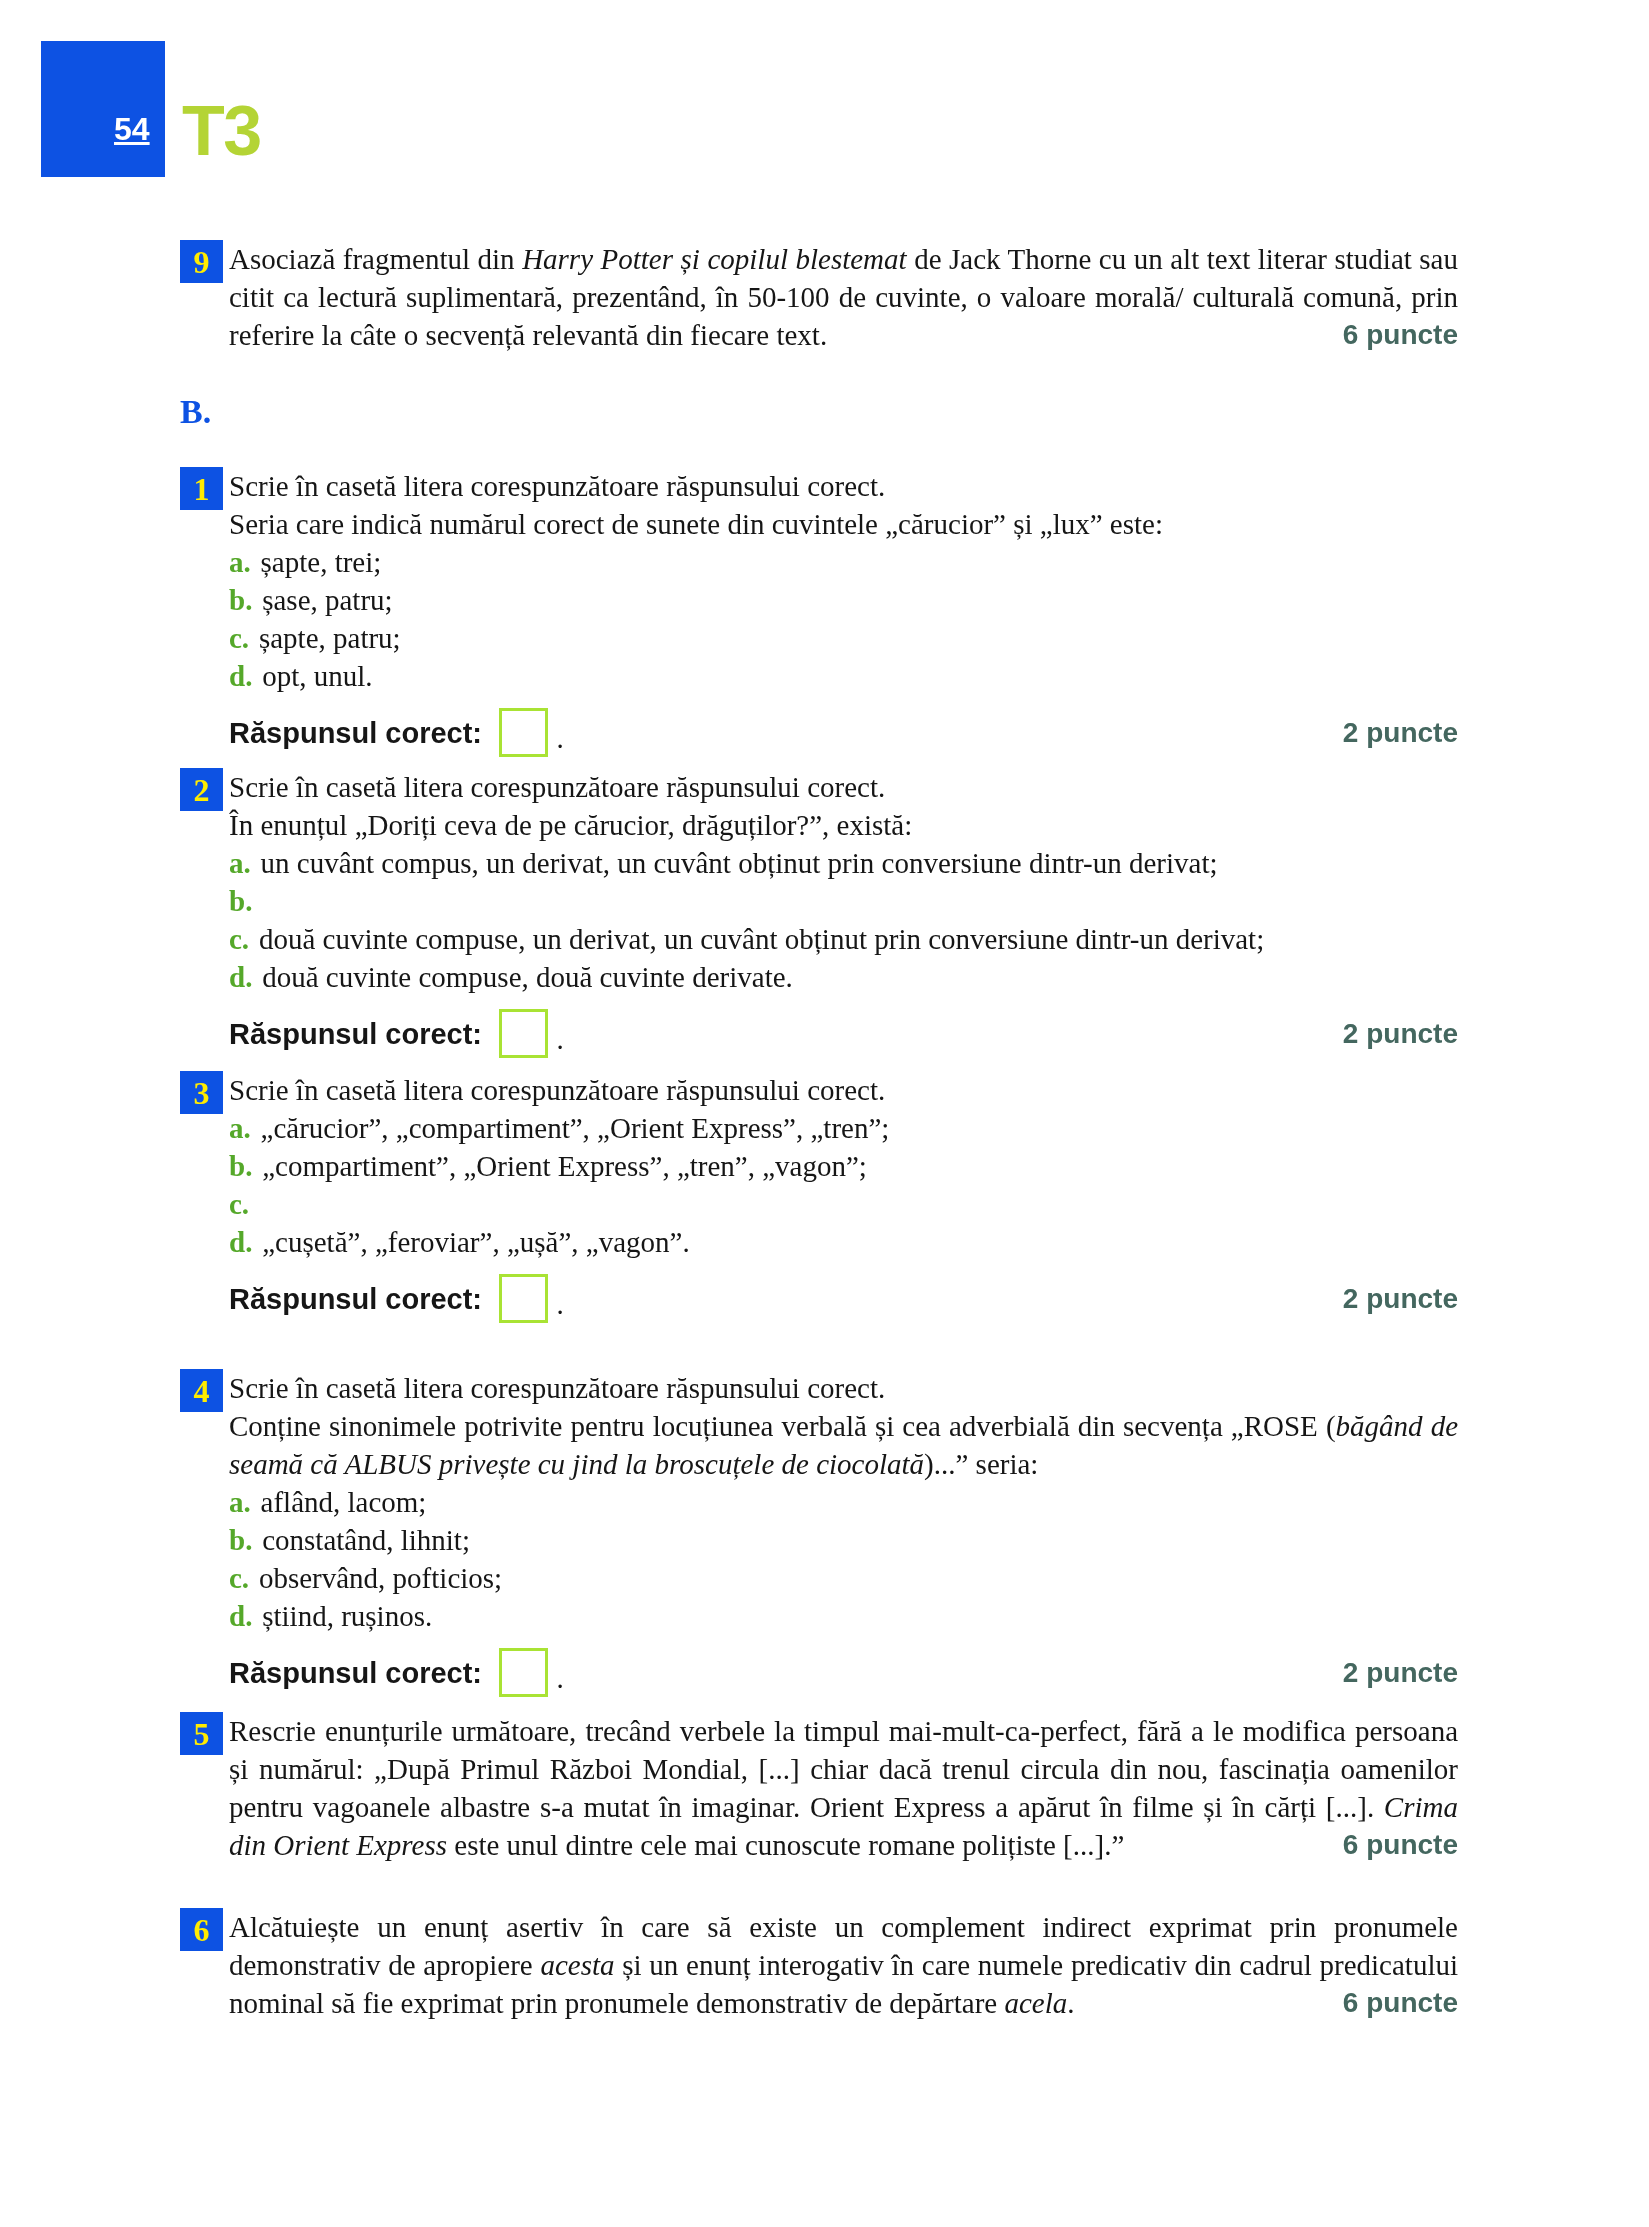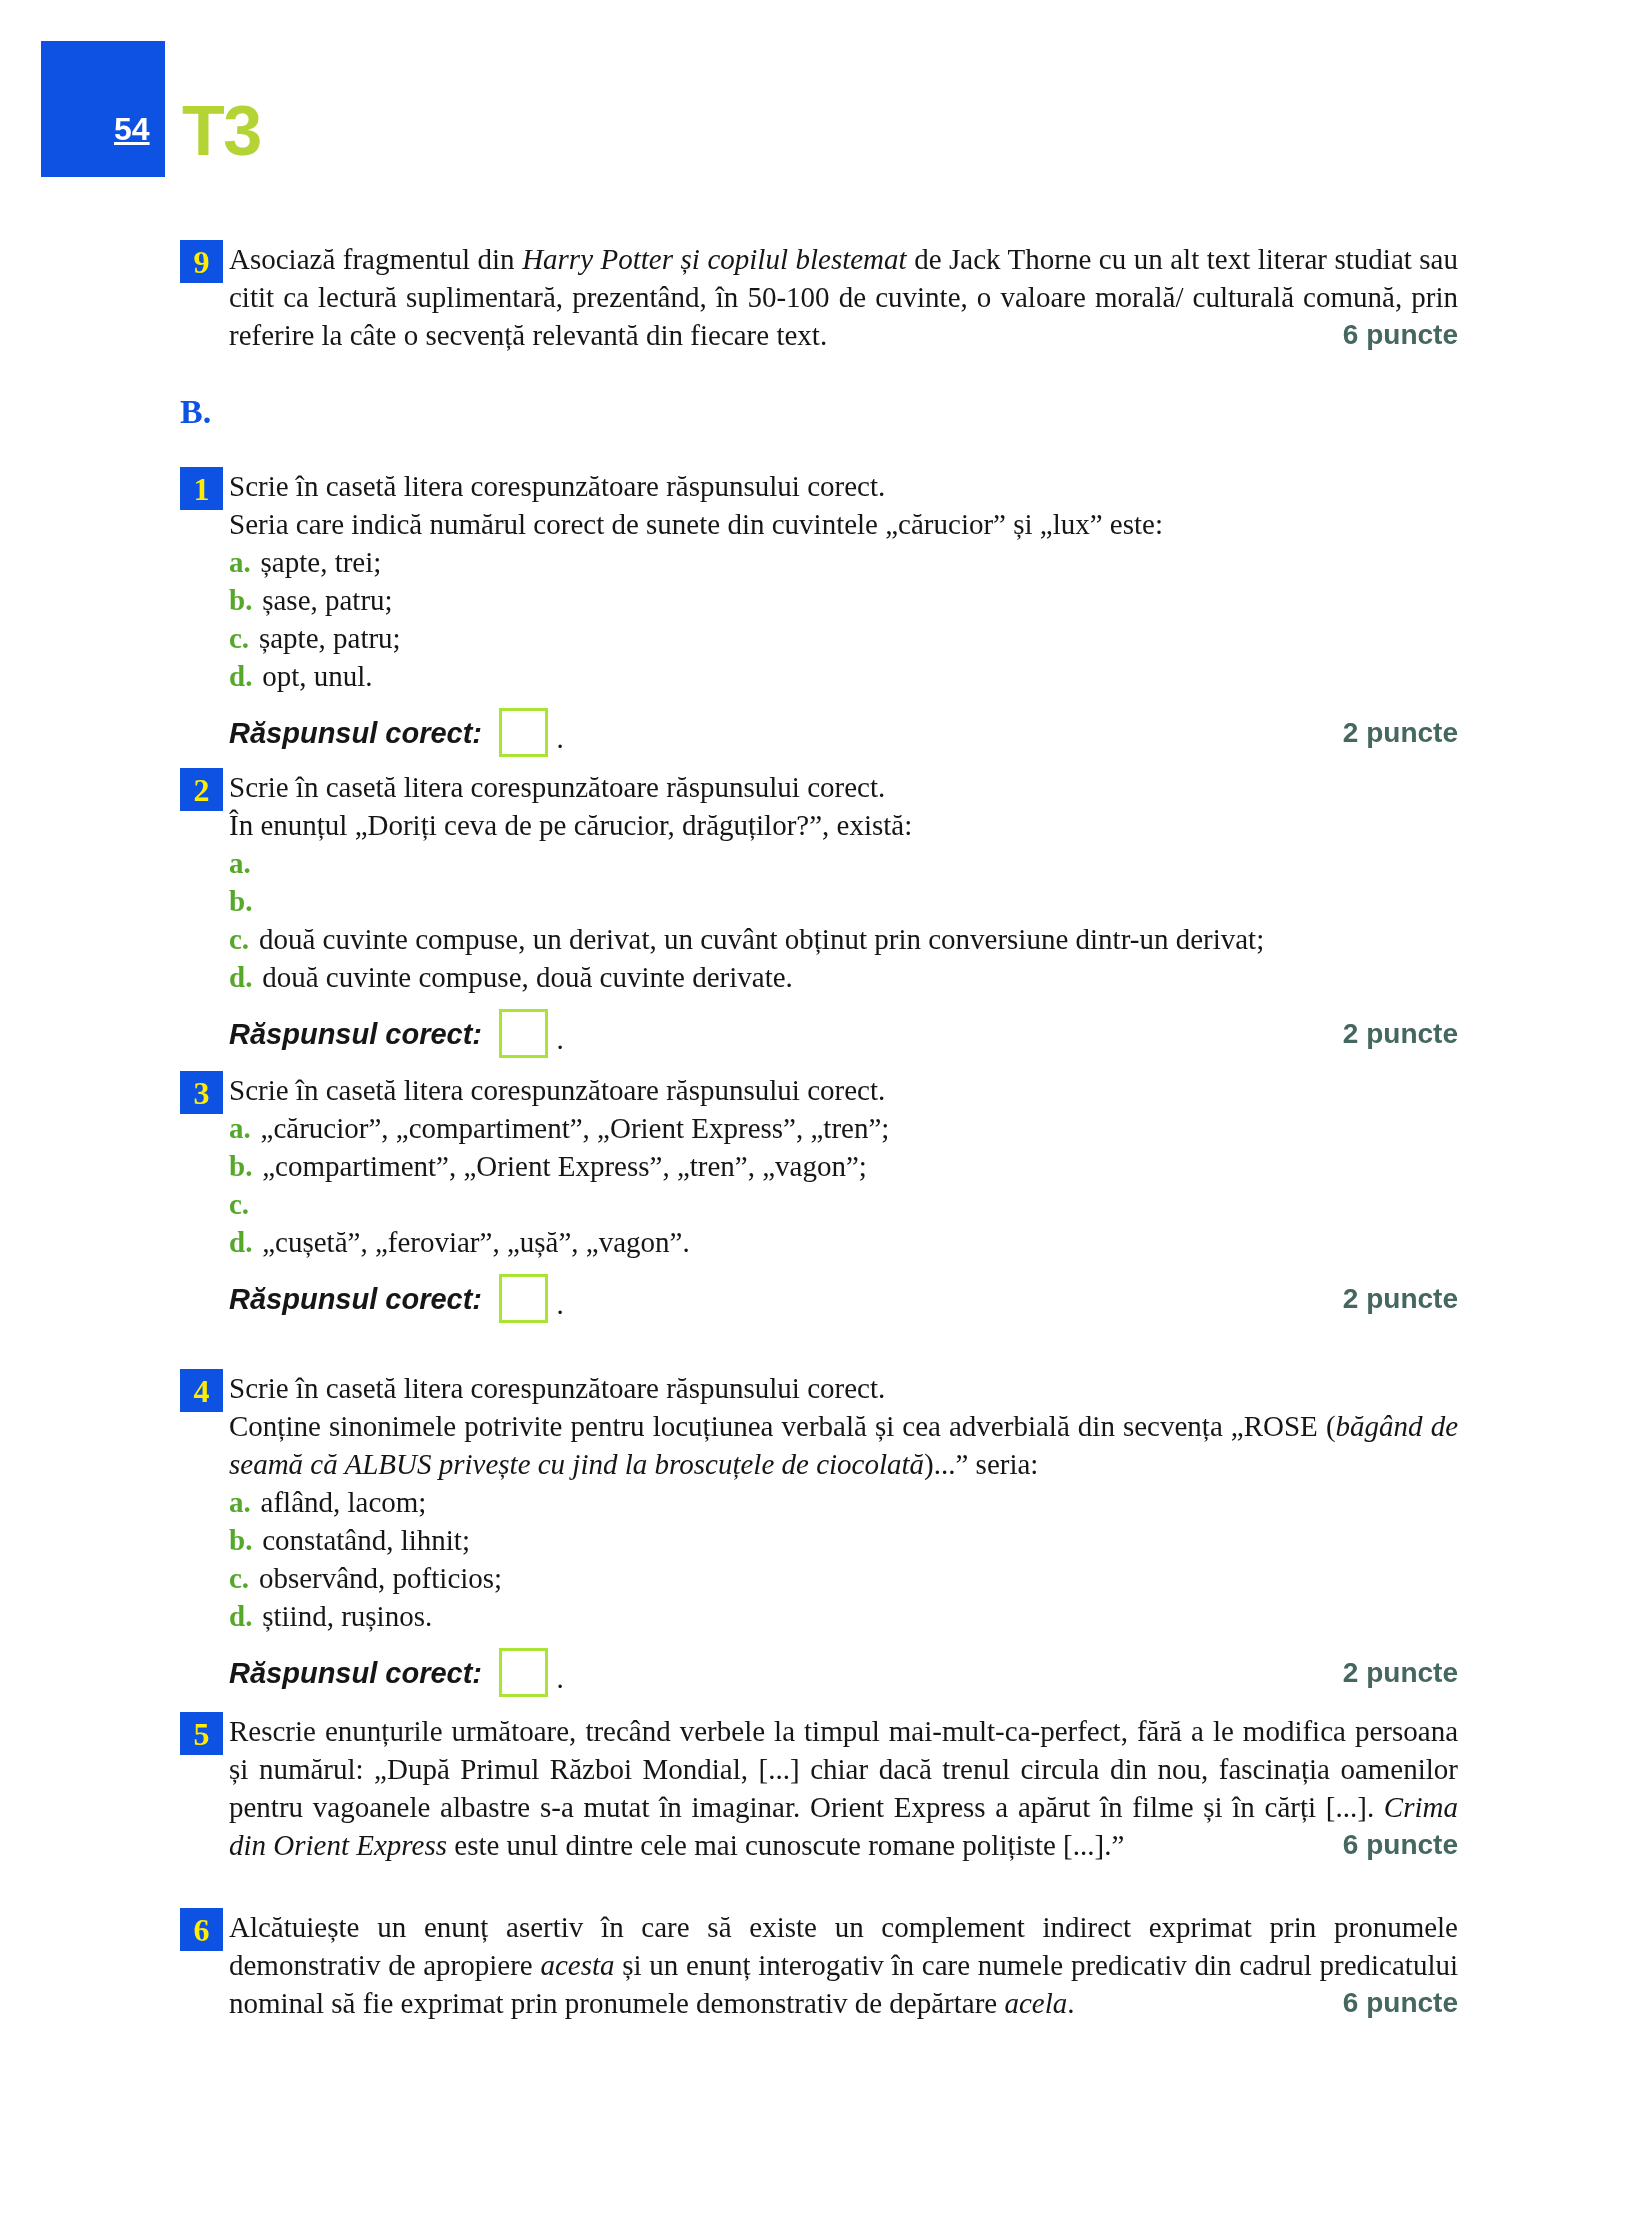--- a/index.html
+++ b/index.html
@@ -20,21 +20,21 @@
   .badge{flex:0 0 43px;width:43px;height:43px;background:#0d52e3;color:#ffec00;
     font-weight:bold;font-size:32px;display:flex;align-items:center;justify-content:center;line-height:1;}
   .qbody{margin-left:6px;width:1229px;font-size:29px;line-height:38px;}
   .just{text-align:justify;}
   .para{position:relative;}
   .para .pts{position:absolute;right:0;bottom:0;}
   .pts{font-family:"Liberation Sans",sans-serif;font-weight:bold;font-size:28px;color:#44675f;white-space:nowrap;}
   .opt{display:flex;}
   .letter{color:#55a82a;font-weight:bold;margin-right:9.8px;}
   .ansrow{display:flex;align-items:center;margin-top:11.2px;height:53px;}
-  .anslabel{font-family:"Liberation Sans",sans-serif;font-weight:bold;font-size:29px;font-style:italic;}
+  .anslabel{font-family:"Liberation Sans",sans-serif;font-weight:bold;font-size:29px;}
   .ansbox{width:43px;height:43px;border:3.5px solid #a9e334;background:#ffffff;margin-left:17px;}
   .ansdot{margin-left:8.4px;align-self:flex-end;line-height:42px;}
   .ansrow .pts{margin-left:auto;}
   i{font-style:italic;}
 </style>
 </head>
 <body>
 
 <div class="pagebox">
   <div class="pagenum">54</div>
@@ -83,20 +83,21 @@
   </div>
 </div>
 
 <div class="q" style="top:768px;">
   <div class="badge">2</div>
   <div class="qbody">
     <div>Scrie în casetă litera corespunzătoare răspunsului corect.</div>
     <div>În enunțul „Doriți ceva de pe cărucior, drăguților?”, există:</div>
     <div class="opt">
       <span class="letter">a.</span>
+      <span>un cuvânt compus, un derivat, un cuvânt obținut prin conversiune dintr-un derivat;</span>
     </div>
     <div class="opt">
       <span class="letter">b.</span>
     </div>
     <div class="opt">
       <span class="letter">c.</span>
       <span>două cuvinte compuse, un derivat, un cuvânt obținut prin conversiune dintr-un derivat;</span>
     </div>
     <div class="opt">
       <span class="letter">d.</span>

